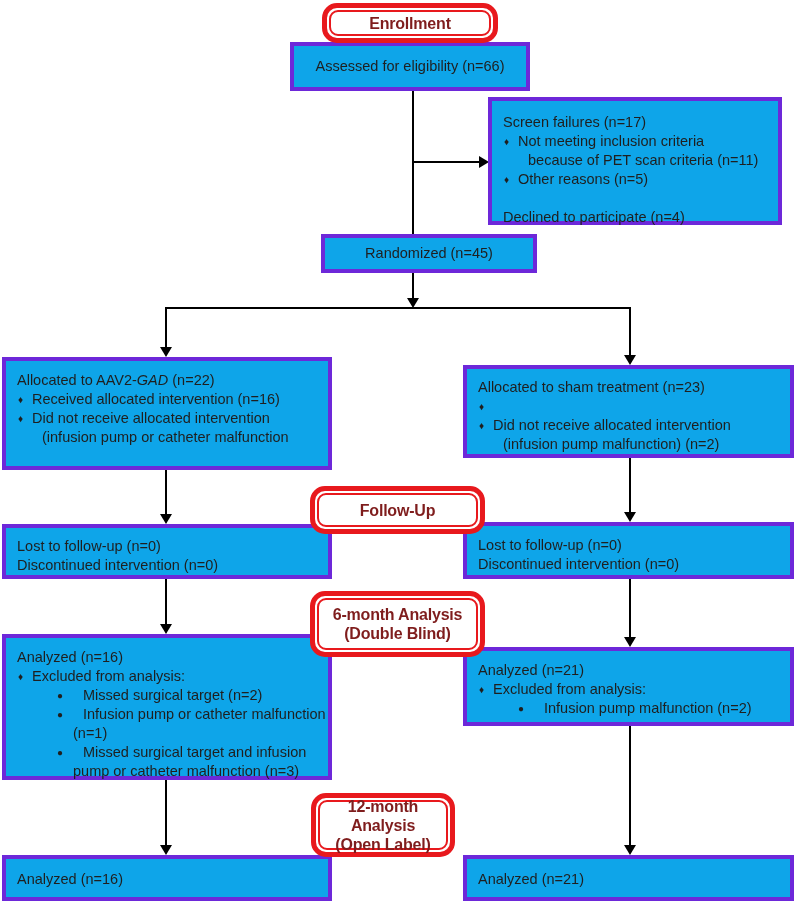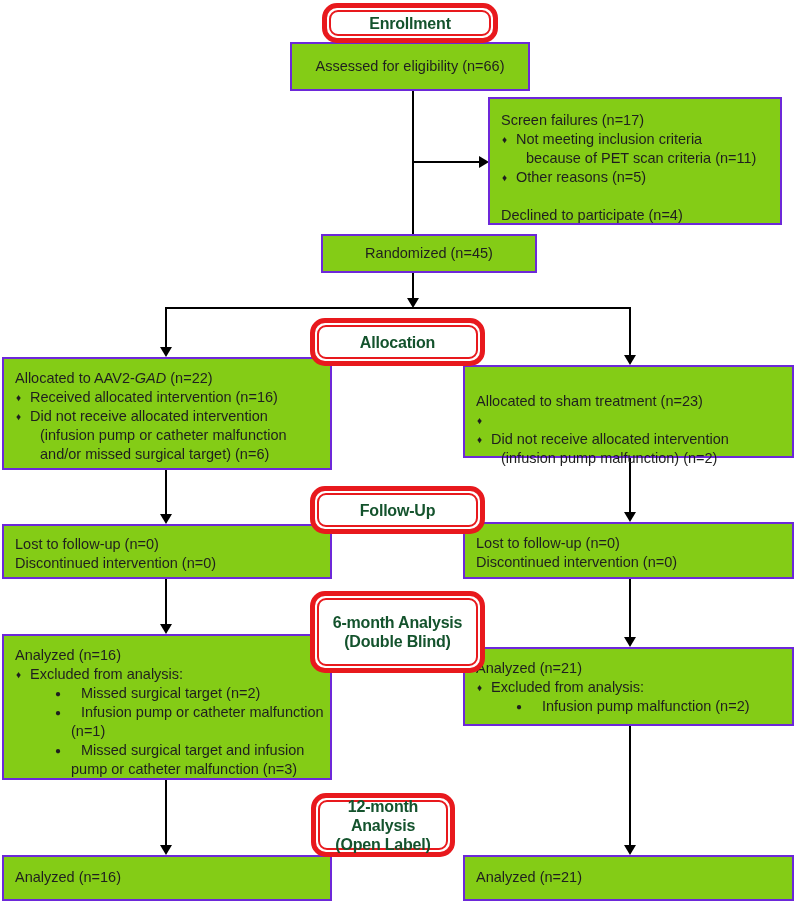--- a/index.html
+++ b/index.html
@@ -20,22 +20,22 @@
     border-left: 6px solid transparent; border-right: 6px solid transparent;
     border-top: 10px solid #000;
   }
   .arrR {
     position: absolute; width: 0; height: 0; z-index: 1;
     border-top: 6px solid transparent; border-bottom: 6px solid transparent;
     border-left: 10px solid #000;
   }
   
   .box {
-    position: absolute; box-sizing: border-box; background: #84cc16;
-    border: 2px solid #6d28d9; z-index: 2;
+    position: absolute; box-sizing: border-box; background: #0ea5e9;
+    border: 4px solid #6d28d9; z-index: 2;
     font-size: 14.5px; line-height: 19px;
   }
   .box.pad { padding: 8px 8px 4px 11px; }
   .box.center { display: flex; align-items: center; justify-content: center; text-align: center; }
   .ln { white-space: nowrap; }
   .row { display: flex; align-items: flex-start; white-space: nowrap; }
   .g1 { flex: 0 0 14px; font-size: 10px; line-height: 19px; padding-left: 1px; }
   .row.lv2 { padding-left: 30px; }
   .lv2 .g2 { flex: 0 0 26px; font-size: 10px; line-height: 19px; padding-left: 10px; }
   .cont1 { padding-left: 25px; white-space: nowrap; }
@@ -46,21 +46,21 @@
     position: absolute; box-sizing: border-box; z-index: 5;
     border: 5px solid var(--accent); border-radius: 15px;
     background: #fff; padding: 2px; display: flex;
   }
   .stage-inner {
     flex: 1; display: flex; flex-direction: column;
     align-items: center; justify-content: center;
     border: 2px solid var(--accent); border-radius: 9px;
     background: #fff; text-align: center;
     font-weight: bold; font-size: 16px; line-height: 19px;
-    color: #14532d; letter-spacing: -0.2px;
+    color: #7f1d1d; letter-spacing: -0.2px;
   }
 </style>
 </head>
 <body>
 
 <div class="canvas">
 
   <div class="vline" style="left:412px; top:90px; height:145px;"></div>
   <div class="hline" style="left:413px; top:161px; width:66px;"></div>
   <div class="arrR" style="left:479px; top:156px;"></div>
@@ -116,24 +116,23 @@
     <div class="ln"><span>Allocated to AAV2-</span><i>GAD</i><span> (n=22)</span></div>
     <div class="row">
       <span class="g1">♦</span>
       <span>Received allocated intervention (n=16)</span>
     </div>
     <div class="row">
       <span class="g1">♦</span>
       <span>Did not receive allocated intervention</span>
     </div>
     <div class="cont1">(infusion pump or catheter malfunction</div>
-    <div class="cont1">and/or missed surgical target) (n=6)</div>
-  </div>
-
-  <div class="box pad" style="left:463px; top:365px; width:331px; height:93px; padding-top:25px;">
+  </div>
+
+  <div class="box pad" style="left:463px; top:365px; width:331px; height:93px; padding-top:9px;">
     <div class="ln">Allocated to sham treatment (n=23)</div>
     <div class="row">
       <span class="g1">♦</span>
     </div>
     <div class="row">
       <span class="g1">♦</span>
       <span>Did not receive allocated intervention</span>
     </div>
     <div class="cont1">(infusion pump malfunction) (n=2)</div>
   </div>
@@ -187,29 +186,26 @@
   </div>
 
   <div class="box pad" style="left:463px; top:855px; width:331px; height:46px; padding-top:11px;">
     <div class="ln">Analyzed (n=21)</div>
   </div>
 
   <div class="stage" style="left:322px; top:3px; width:176px; height:40px;">
     <div class="stage-inner">Enrollment</div>
   </div>
 
-  <div class="stage" style="left:310px; top:318px; width:175px; height:48px;">
-    <div class="stage-inner">Allocation</div>
-  </div>
 
   <div class="stage" style="left:310px; top:486px; width:175px; height:48px;">
     <div class="stage-inner">Follow-Up</div>
   </div>
 
-  <div class="stage" style="left:310px; top:591px; width:175px; height:82px;">
+  <div class="stage" style="left:310px; top:591px; width:175px; height:66px;">
     <div class="stage-inner">
       <span>6-month Analysis</span>
       <span>(Double Blind)</span>
     </div>
   </div>
 
   <div class="stage" style="left:311px; top:793px; width:144px; height:64px;">
     <div class="stage-inner">
       <span>12-month Analysis</span>
       <span>(Open Label)</span>

